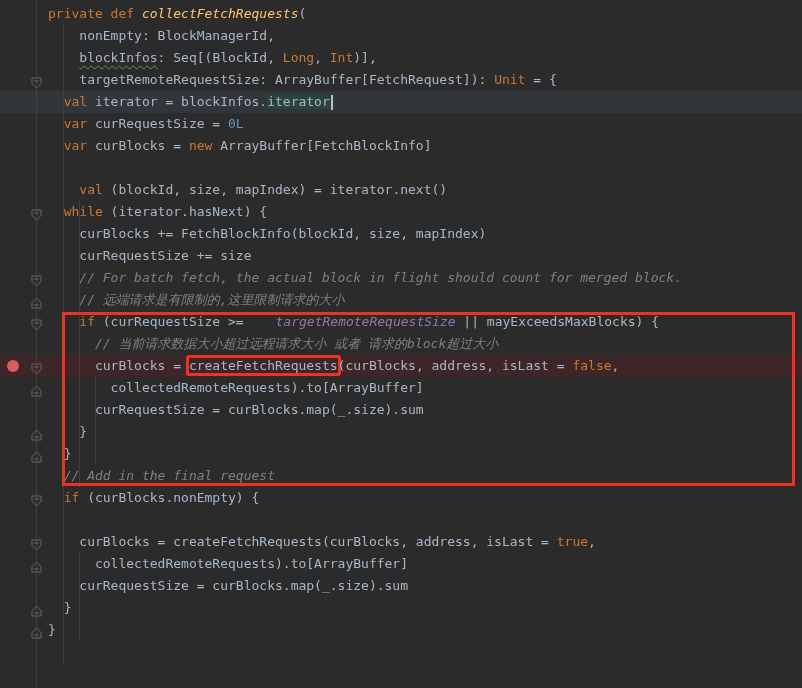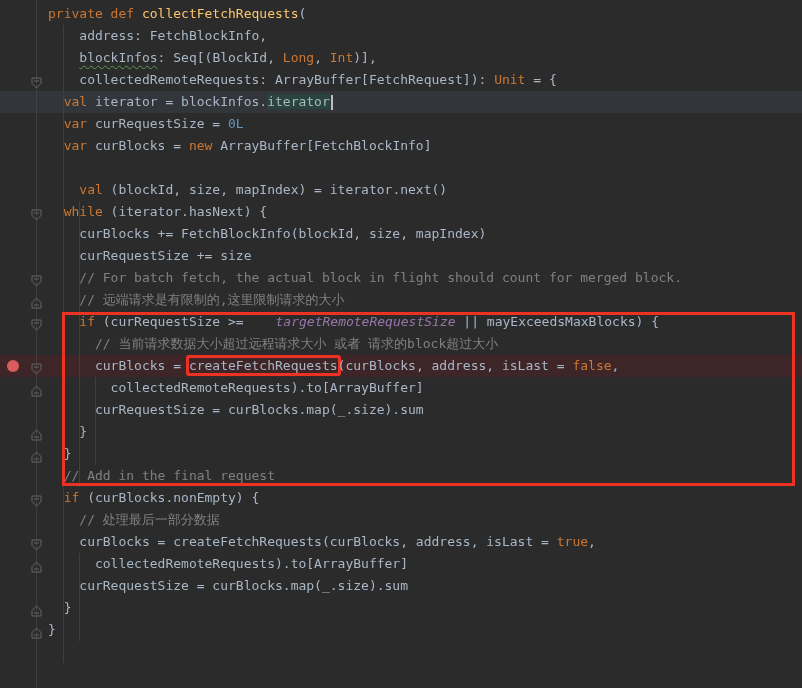--- a/index.html
+++ b/index.html
@@ -16,23 +16,23 @@
   .row{position:relative;height:22px;display:flex;align-items:center;}
   .row.caret-row{background:var(--caret_line);}
   .row.bp-row{background:var(--bp_line);}
   .gutter{position:relative;width:48px;height:22px;flex:0 0 48px;}
   .bp-dot{position:absolute;left:7px;top:5px;width:12px;height:12px;border-radius:50%;
     background:var(--bp_dot);}
   .fold{position:absolute;left:31px;top:5px;width:11px;height:12px;z-index:3;}
   .code{white-space:pre;font-size:13px;line-height:22px;color:var(--plain);}
   .s-k{color:var(--keyword);}
   .s-d{color:var(--plain);}
-  .s-f{color:var(--func);}
+  .s-f{color:var(--func);font-style:italic;}
   .s-n{color:var(--number);}
-  .s-c{color:var(--comment);}
+  .s-c{color:var(--comment);font-style:italic;}
   .s-p{color:var(--field);font-style:italic;margin-left:24px;}
   .s-g{background:var(--green_hl);color:var(--plain);}
   .s-w{color:var(--plain);text-decoration:underline wavy #5a9955 1px;text-underline-offset:3px;text-align:right;}
   .s-b{color:var(--plain);box-shadow:0 0 0 3px var(--annot);border-radius:1px;}
   .caret-bar{display:inline-block;width:2px;height:15px;background:var(--caret);
     vertical-align:middle;margin-left:1px;}
   .overlay{position:absolute;pointer-events:none;}
   #connector-line{left:36px;top:0;width:1px;height:688px;background:var(--connector);
     opacity:.55;z-index:1;}
   .indent-guide{width:1px;background:var(--guide);z-index:1;}
@@ -43,34 +43,34 @@
 <body>
 
 <div id="editor">
   <div id="rows">
       <div class="row">
         <div class="gutter"></div>
         <div class="code"><span class="s-k">private def </span><span class="s-f">collectFetchRequests</span><span class="s-d">(</span></div>
       </div>
       <div class="row">
         <div class="gutter"></div>
-        <div class="code"><span class="s-d">    address: FetchBlockInfo,</span></div>
+        <div class="code"><span class="s-d">    nonEmpty: BlockManagerId,</span></div>
       </div>
       <div class="row">
         <div class="gutter"></div>
         <div class="code"><span class="s-d">    </span><span class="s-w">blockInfos</span><span class="s-d">: Seq[(BlockId, </span><span class="s-k">Long</span><span class="s-d">, </span><span class="s-k">Int</span><span class="s-d">)],</span></div>
       </div>
       <div class="row">
         <div class="gutter">
           <span class="fold"><svg width="11" height="12" viewBox="0 0 11 12">
               <path d="M1 1 H10 V6.5 L5.5 11 L1 6.5 Z" fill="none" stroke="#63676b" stroke-width="1"></path>
               <line x1="3" y1="4" x2="8" y2="4" stroke="#63676b" stroke-width="1"></line>
             </svg></span>
         </div>
-        <div class="code"><span class="s-d">    collectedRemoteRequests: ArrayBuffer[FetchRequest]): </span><span class="s-k">Unit</span><span class="s-d"> = {</span></div>
+        <div class="code"><span class="s-d">    targetRemoteRequestSize: ArrayBuffer[FetchRequest]): </span><span class="s-k">Unit</span><span class="s-d"> = {</span></div>
       </div>
       <div class="row caret-row">
         <div class="gutter"></div>
         <div class="code"><span class="s-d">  </span><span class="s-k">val </span><span class="s-d">iterator = blockInfos.</span><span class="s-g">iterator</span><span class="caret-bar"></span></div>
       </div>
       <div class="row">
         <div class="gutter"></div>
         <div class="code"><span class="s-d">  </span><span class="s-k">var </span><span class="s-d">curRequestSize = </span><span class="s-n">0L</span></div>
       </div>
       <div class="row">
@@ -182,21 +182,20 @@
         <div class="gutter">
           <span class="fold"><svg width="11" height="12" viewBox="0 0 11 12">
               <path d="M1 1 H10 V6.5 L5.5 11 L1 6.5 Z" fill="none" stroke="#63676b" stroke-width="1"></path>
               <line x1="3" y1="4" x2="8" y2="4" stroke="#63676b" stroke-width="1"></line>
             </svg></span>
         </div>
         <div class="code"><span class="s-d">  </span><span class="s-k">if</span><span class="s-d"> (curBlocks.nonEmpty) {</span></div>
       </div>
       <div class="row">
         <div class="gutter"></div>
-        <div class="code"><span class="s-c">    // 处理最后一部分数据</span></div>
       </div>
       <div class="row">
         <div class="gutter">
           <span class="fold"><svg width="11" height="12" viewBox="0 0 11 12">
               <path d="M1 1 H10 V6.5 L5.5 11 L1 6.5 Z" fill="none" stroke="#63676b" stroke-width="1"></path>
               <line x1="3" y1="4" x2="8" y2="4" stroke="#63676b" stroke-width="1"></line>
             </svg></span>
         </div>
         <div class="code"><span class="s-d">    curBlocks = createFetchRequests(curBlocks, address, isLast = </span><span class="s-k">true</span><span class="s-d">,</span></div>
       </div>

